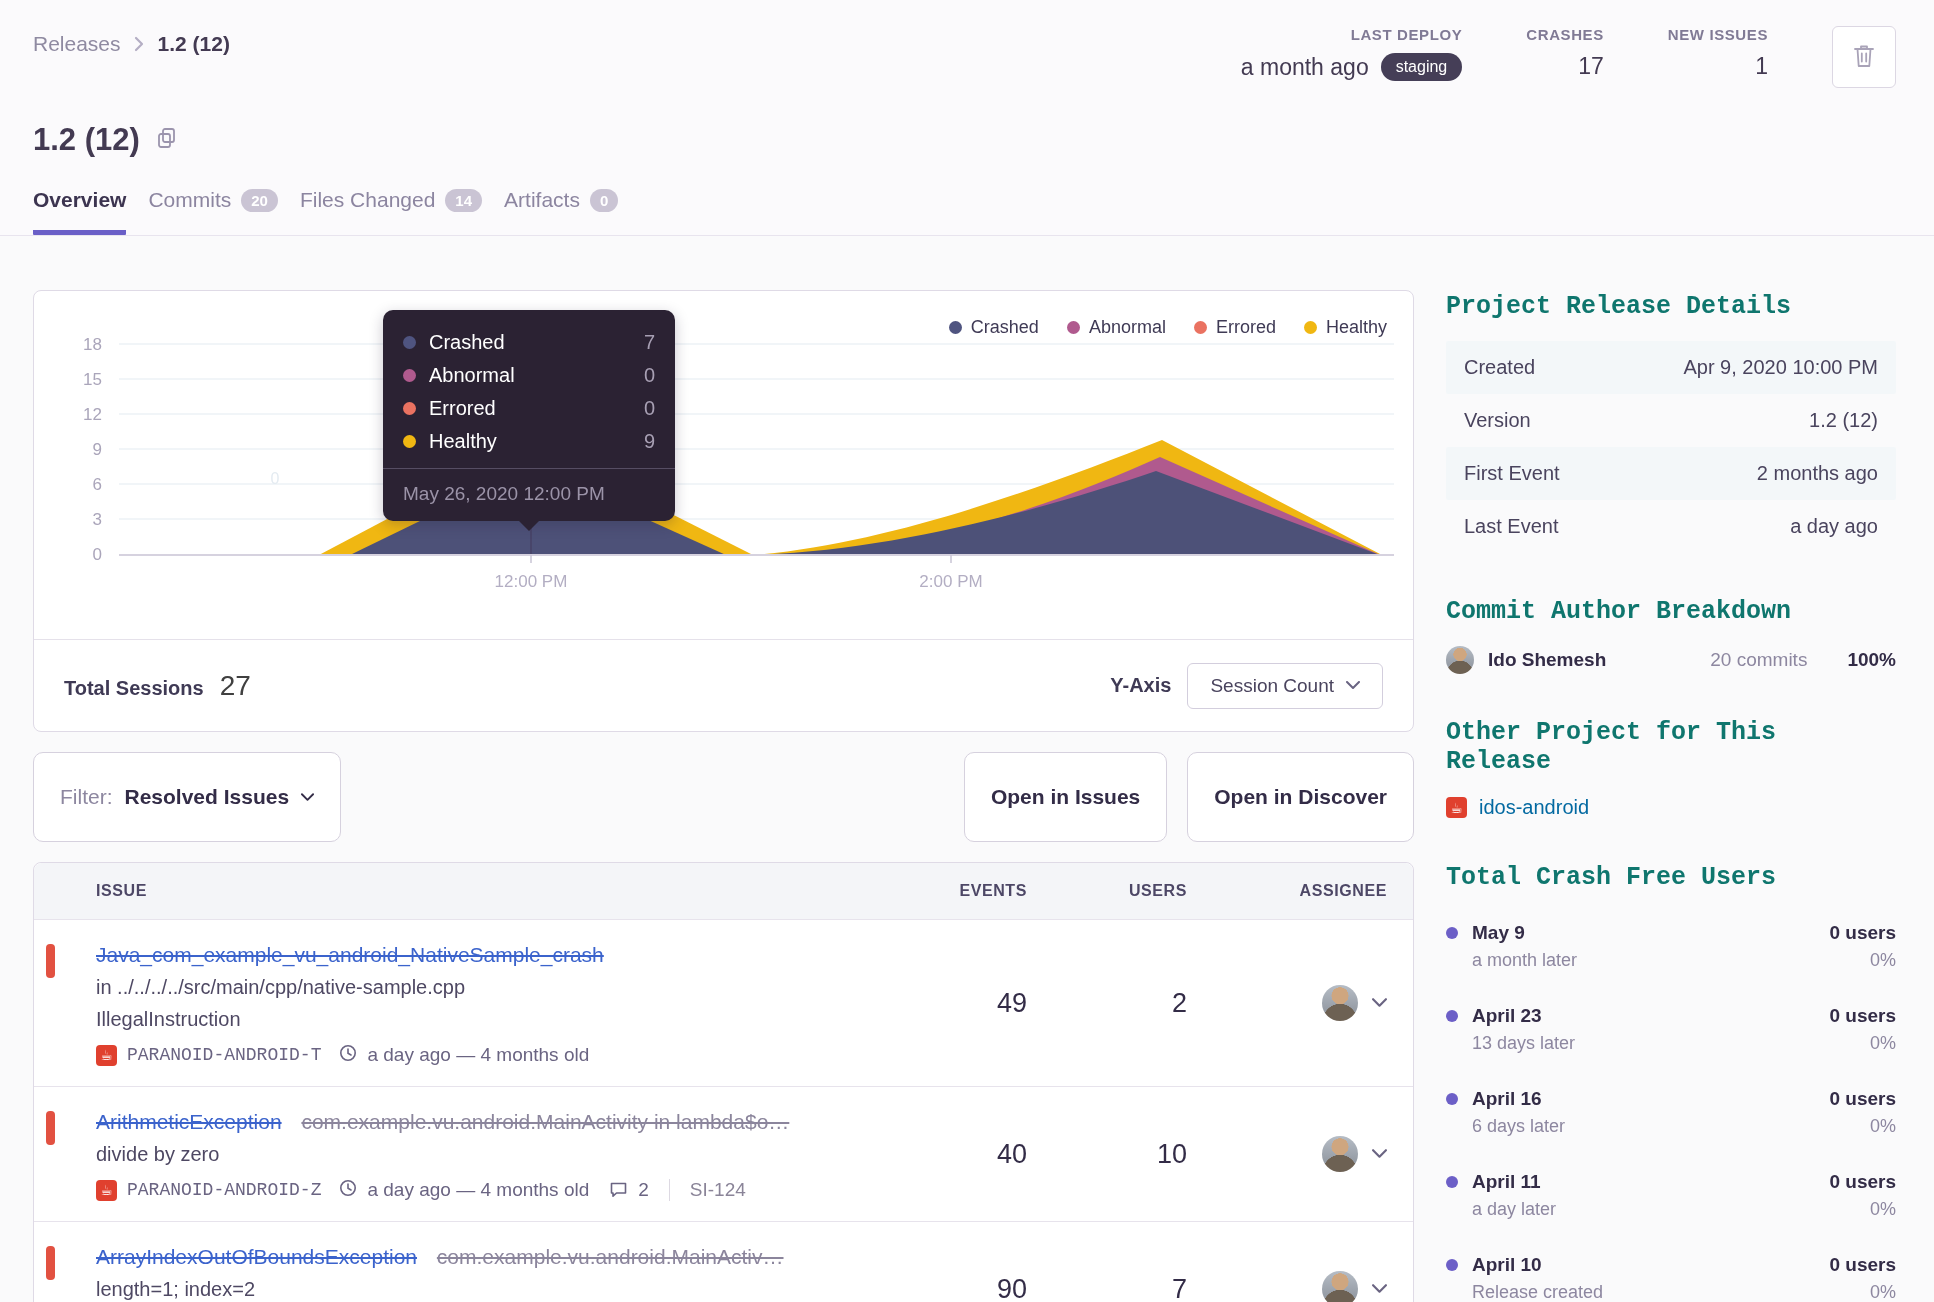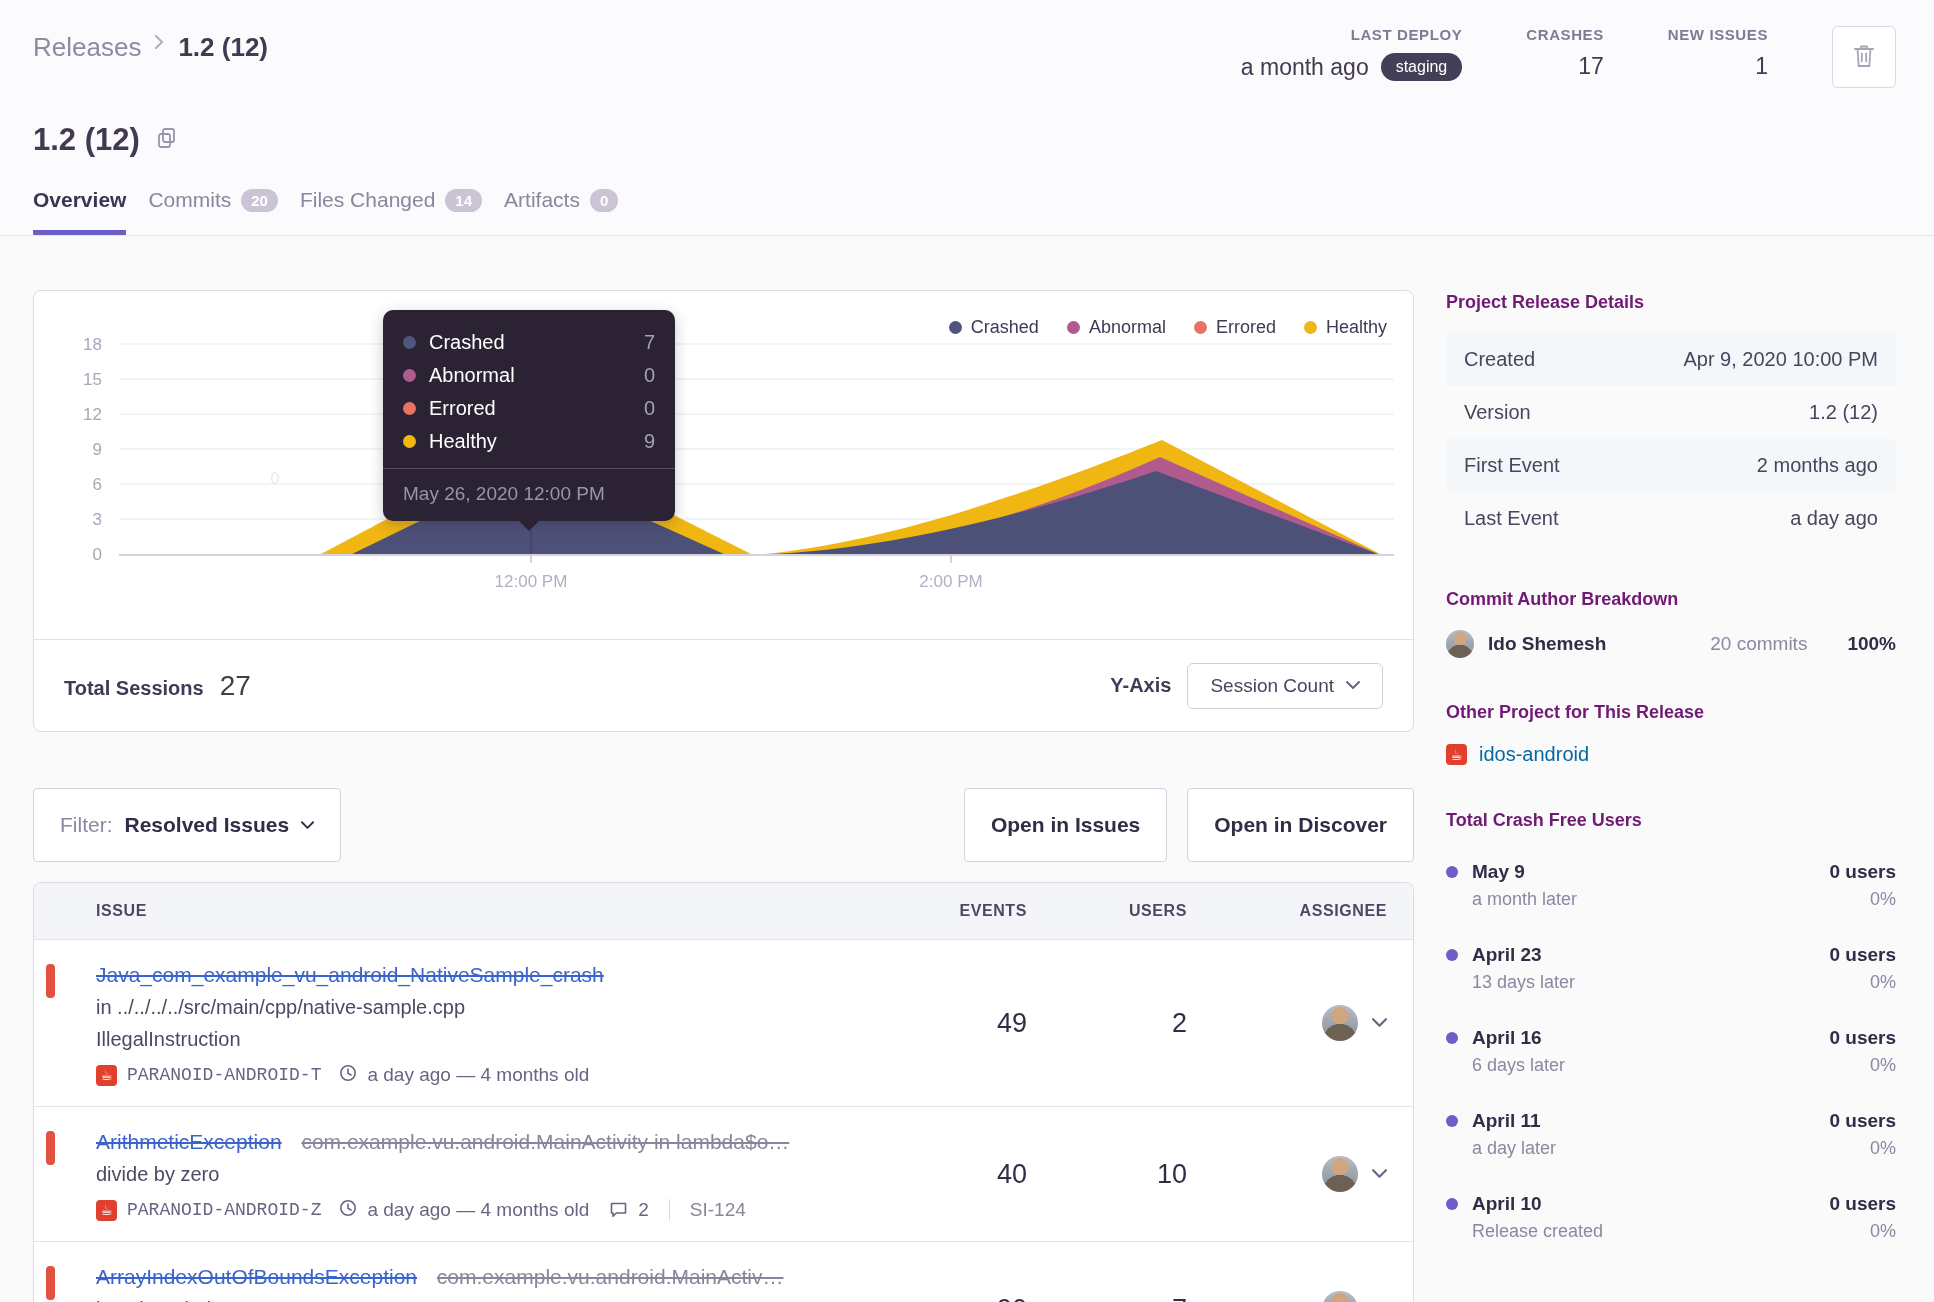--- a/index.html
+++ b/index.html
@@ -2,21 +2,21 @@
 <html><head>
 <meta charset="utf-8">
 <style>
   * { margin:0; padding:0; box-sizing:border-box; }
   html,body { width:1934px; height:1302px; overflow:hidden; }
   body { background:#fafafb; font-family:"Liberation Sans","DejaVu Sans",sans-serif; color:#3f384f; }
 
   
   header { padding:26px 38px 0 33px; background:#fbfafc; border-bottom:1px solid #e8e4ee; }
   .topbar { display:flex; justify-content:space-between; align-items:flex-start; }
-  .breadcrumb { display:flex; align-items:flex-start; gap:12px; font-size:26px; padding-top:6px; }
+  .breadcrumb { display:flex; align-items:center; gap:12px; font-size:21px; padding-top:6px; }
   .crumb-parent { color:#8f8aa1; cursor:pointer; }
   .crumb-sep { color:#b4aec4; display:flex; }
   .crumb-current { color:#433a52; font-weight:bold; }
   .stats { display:flex; align-items:flex-start; gap:64px; }
   .stat { text-align:right; }
   .stat .lbl { font-size:15px; font-weight:bold; letter-spacing:.6px; color:#807a95; margin-bottom:10px; }
   .stat .val { font-size:23px; color:#433a52; display:flex; align-items:center; gap:12px; justify-content:flex-end; }
   .pill { background:#453e57; color:#fff; font-size:16px; padding:5px 15px; border-radius:16px; }
   .icon-btn { width:64px; height:62px; background:#fff; border:1px solid #dcd7e3; border-radius:6px;
               display:flex; align-items:center; justify-content:center; cursor:pointer; }
@@ -58,22 +58,22 @@
                   justify-content:space-between; padding:0 30px; }
   .cf-left { display:flex; align-items:baseline; gap:16px; }
   .cf-title { font-size:20px; font-weight:bold; color:#3f3a55; }
   .cf-val { font-size:28px; color:#404040; }
   .cf-right { display:flex; align-items:center; gap:16px; }
   .select-btn { display:flex; align-items:center; gap:12px; background:#fff; border:1px solid #d3cedd; border-radius:6px;
                 padding:11px 22px; font-size:19px; color:#4a445e; cursor:pointer; }
 
   
   .filter-row { display:flex; justify-content:space-between; margin-top:20px; }
-  .btn { background:#fff; border:1px solid #d6d1de; border-radius:4px; height:74px; display:flex;
-         align-items:center; gap:12px; padding:0 26px; font-size:21px; cursor:pointer; color:#332c47;margin-top:36px; }
+  .btn { background:#fff; border:1px solid #d6d1de; border-radius:10px; height:90px; display:flex;
+         align-items:center; gap:12px; padding:0 26px; font-size:21px; cursor:pointer; color:#332c47; }
   .btn .muted { color:#8d87a0; }
   .btn b { font-weight:bold; color:#332c47; }
   .btn-group { display:flex; gap:20px; }
   .btn.action { font-weight:bold; }
 
   
   .issues-panel { margin-top:20px; overflow:hidden; }
   .grid-row { display:grid; grid-template-columns:1fr 120px 160px 200px; align-items:center; padding:0 26px; }
   .issues-head { background:#f4f5f8; border-bottom:1px solid #e7e3ec; border-radius:8px 8px 0 0; }
   .issues-head .hcell { font-size:16px; font-weight:bold; letter-spacing:.6px; color:#4d4766; padding:19px 0; }
@@ -99,21 +99,21 @@
   .annot { font-size:19px; color:#8a8498; }
   .num-cell { font-size:27px; color:#332c47; text-align:right; }
   .assignee-cell { display:flex; align-items:center; justify-content:flex-end; gap:14px; }
   .avatar { width:36px; height:36px; border-radius:50%; flex:none; cursor:pointer;
             background:radial-gradient(circle at 50% 30%, #cfa67f 0 27%, rgba(0,0,0,0) 28%),
                        radial-gradient(circle at 50% 100%, #6d6153 0 42%, rgba(0,0,0,0) 43%),
                        linear-gradient(180deg,#b6bdc6 0%, #878d96 100%); }
   .chev { color:#6a6482; display:flex; cursor:pointer; }
 
   
-  .side-h { font-size:18px; font-weight:bold; color:#701a75; margin-bottom:20px; }
+  .side-h { font-size:25px; font-weight:bold; color:#0f766e; margin-bottom:20px;font-family:Liberation Mono, monospace; }
   .side-section { margin-bottom:44px; }
   .kv-row { display:flex; justify-content:space-between; font-size:20px; color:#4a445e; padding:15px 18px; border-radius:2px; }
   .kv-row.shade { background:#f3f7f9; }
   .author-row { display:flex; align-items:center; gap:14px; }
   .avatar.sm { width:28px; height:28px; }
   .author-name { font-size:19px; font-weight:bold; color:#332c47; flex:1; }
   .author-commits { font-size:19px; color:#8d87a0; margin-right:26px; }
   .author-pct { font-size:19px; font-weight:bold; color:#332c47; }
   .proj-link-row { display:flex; align-items:center; gap:12px; }
   .proj-link { font-size:20px; color:#0369a1; cursor:pointer; }

